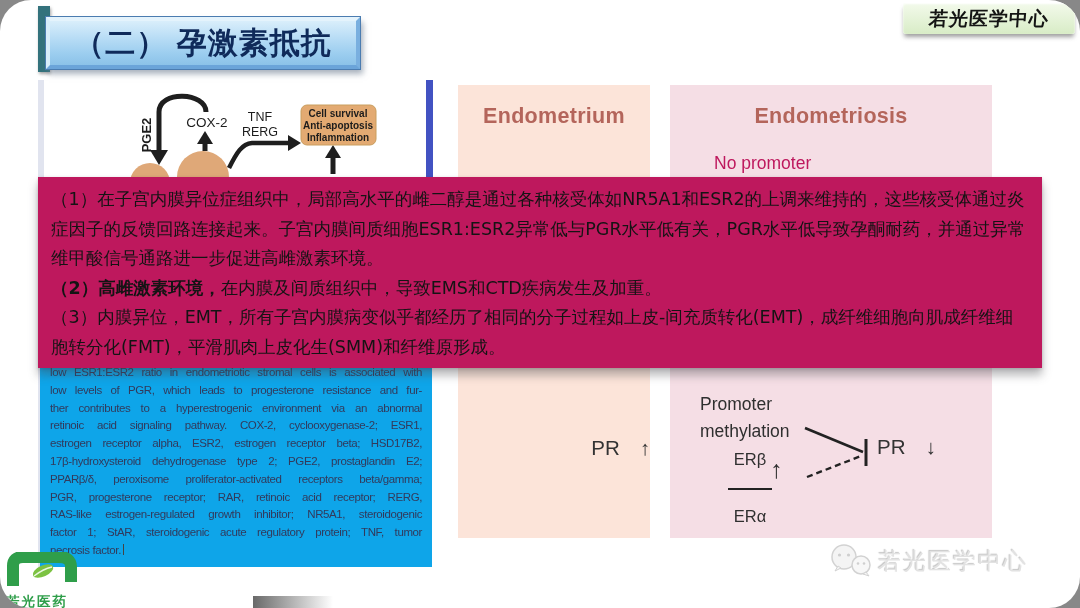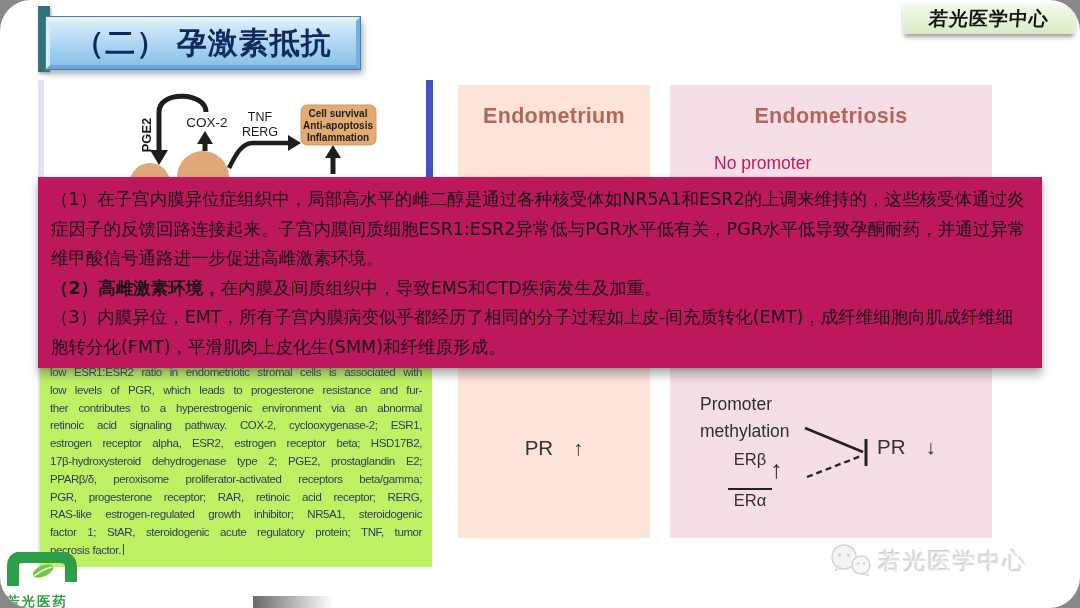--- a/index.html
+++ b/index.html
@@ -30,37 +30,37 @@
   .fig-left-strip { position:absolute; left:38px; top:80px; width:6px; height:488px; background:#e1e4ef; }
   .fig-right-strip { position:absolute; left:426px; top:80px; width:7px; height:97px; background:#4252c2; }
   .diagram { position:absolute; left:38px; top:80px; }
   .dlabel { font-family:"Liberation Sans", sans-serif; fill:#1c1c1c; }
 
   .panel { position:absolute; top:85px; height:453px; }
   .panel.peach { left:458px; width:192px; background:#fce4d9; }
   .panel.pink  { left:670px; width:322px; background:#f5dee5; }
   .panel-title { margin-top:19px; text-align:center; font-size:21.5px; font-weight:bold;
                  color:#b4655b; letter-spacing:.3px; }
-  .pr-up { position:absolute; top:351px; width:100%; text-align:center;
+  .pr-up { position:absolute; top:351px; width:100%; text-align:right;
            font-size:20.5px; color:#333; }
   .pr-up .gap { display:inline-block; width:20px; }
   .no-promoter { position:absolute; left:44px; top:68px; font-size:17.5px; color:#be185d; }
   .promoter { position:absolute; left:30px; top:306px; font-size:17.5px; line-height:27px; color:#2f2f2f; }
   .frac { position:absolute; left:58px; top:365px; width:44px; text-align:center;
           font-size:16.5px; color:#2f2f2f; }
   .frac-top { border-bottom:2px solid #222; padding-bottom:19px; }
-  .frac-bot { padding-top:1px; }
+  .frac-bot { padding-top:1px;margin-top:16px; }
   .ratio-arrow { position:absolute; left:100px; top:370px; font-size:25px; color:#2f2f2f; }
   .inhib-lines { position:absolute; left:0; top:0; }
   .pr-down { position:absolute; left:207px; top:350px; font-size:20.5px; color:#333; }
   .pr-down .gap { display:inline-block; width:20px; }
 
   
   .caption { position:absolute; left:40px; top:364px; width:392px; height:203px;
-             background:#bef264; padding:5px 10px 6px 10px; overflow:hidden; z-index:2; }
+             background:#0ea5e9; padding:5px 10px 6px 10px; overflow:hidden; z-index:2; }
   .caption .ln { font-size:11.5px; line-height:17.8px; color:#323a5c; letter-spacing:-0.4px;
                  white-space:nowrap; text-align:justify; text-align-last:justify; }
   .caption .ln:first-child { margin-top:-5px; }
   .caption .ln:last-child { text-align-last:left; }
   .caption .ln:last-child::after { content:""; display:inline-block; width:1px; height:11px;
                  background:#444; margin-left:2px; vertical-align:-1px; }
 
   
   .overlay { position:absolute; left:38px; top:177px; width:1004px; height:191px;
              background:#be185d; z-index:5; padding:8px 14px 6px 13px;

